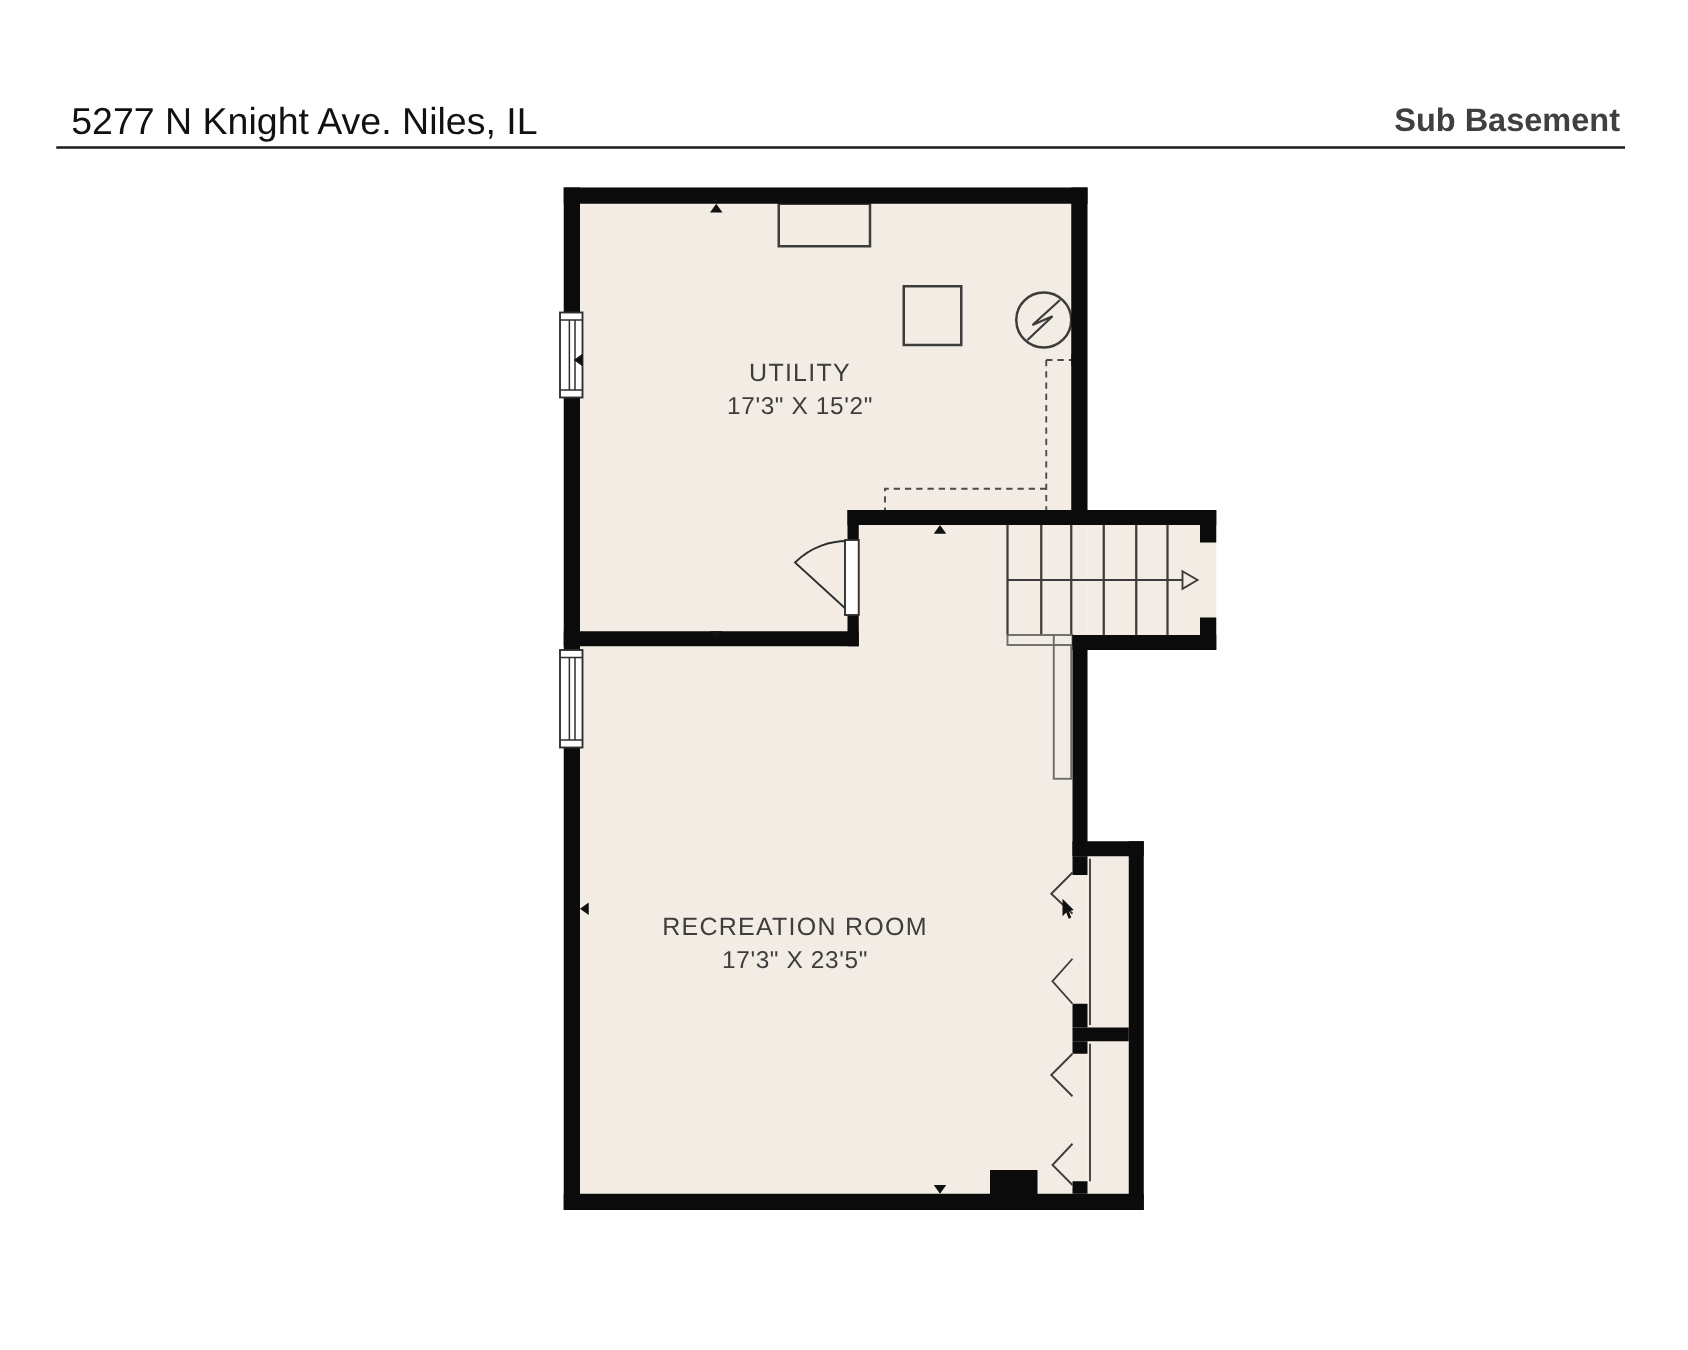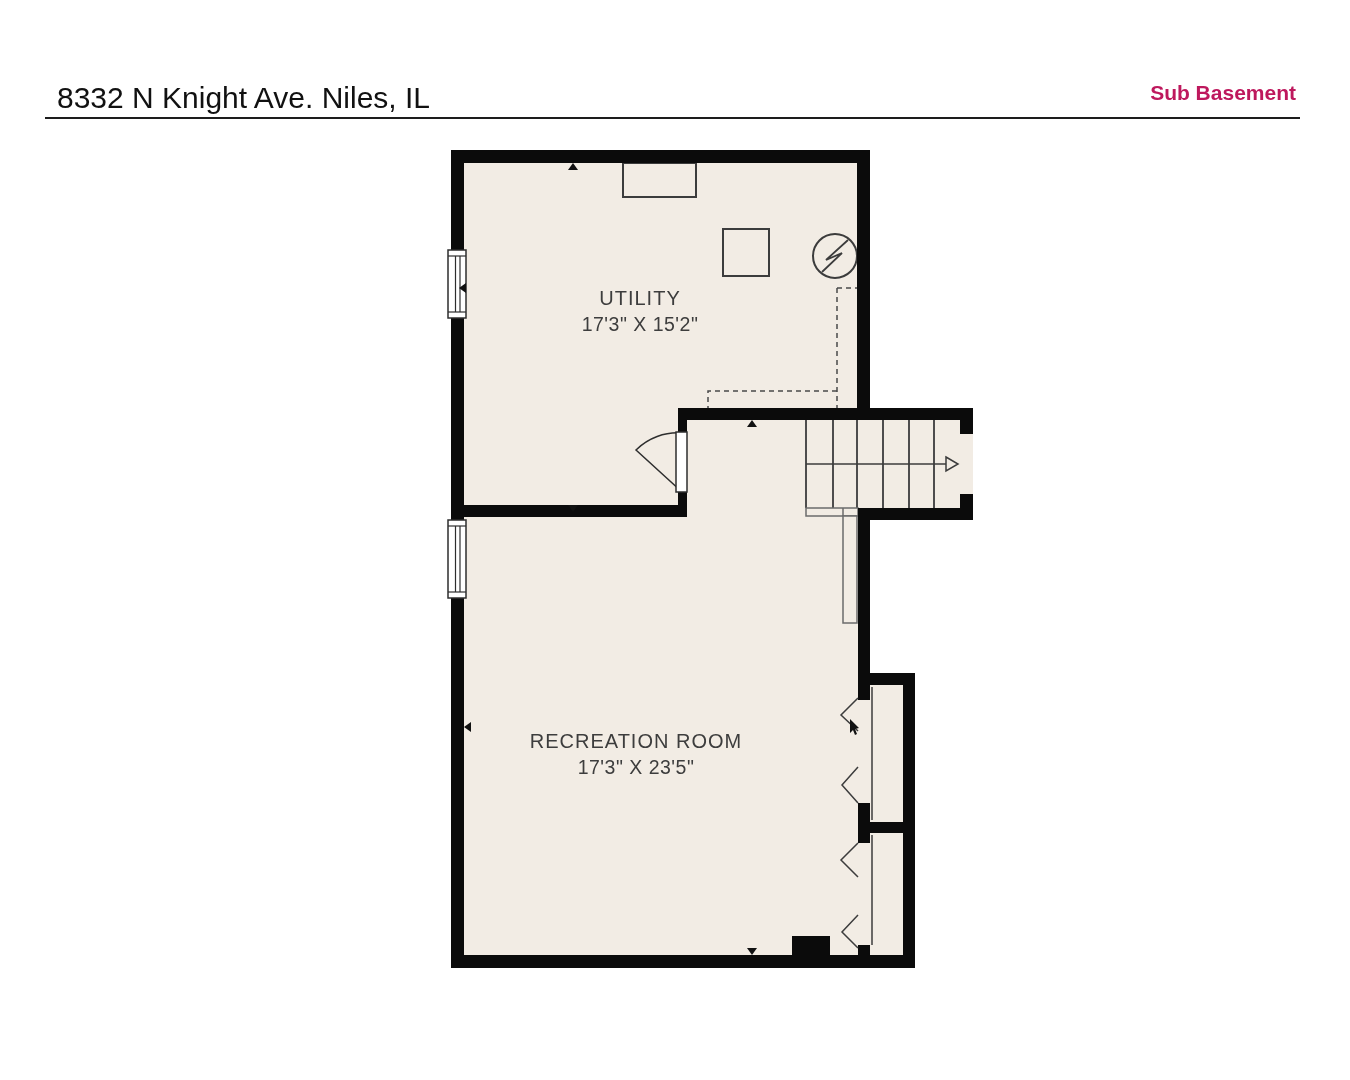--- a/index.html
+++ b/index.html
@@ -1,31 +1,31 @@
 <!DOCTYPE html>
 <html><head>
 <meta charset="utf-8">
 <style>
   html,body{margin:0;padding:0;background:#ffffff;}
   #page{position:relative;width:1350px;height:1080px;background:#ffffff;overflow:hidden;
         font-family:"Liberation Sans", sans-serif;}
   .address{position:absolute;left:57px;top:81px;font-size:30px;color:#111;white-space:nowrap;}
-  .floor-title{position:absolute;right:54px;top:81px;font-size:21px;font-weight:bold;color:#be185d;white-space:nowrap;}
+  .floor-title{position:absolute;right:54px;top:81px;font-size:26px;font-weight:bold;color:#404040;white-space:nowrap;}
   .header-rule{position:absolute;left:45px;top:117px;width:1255px;height:2px;background:#1d1d1d;}
   .disclaimer{position:absolute;left:68px;top:985px;font-size:17.5px;font-weight:600;color:#1f1f1f;white-space:nowrap;}
   svg{position:absolute;left:0;top:0;}
   text.room-name{font-size:20px;letter-spacing:1px;fill:#3d3d3d;}
   text.room-dims{font-size:19.5px;letter-spacing:0.5px;fill:#3d3d3d;}
 </style>
 </head>
 <body>
 
 <div id="page">
 
-  <div class="address">8332 N Knight Ave. Niles, IL</div>
+  <div class="address">5277 N Knight Ave. Niles, IL</div>
   <div class="floor-title">Sub Basement</div>
   <div class="header-rule"></div>
 
   <svg width="1350" height="1080" viewBox="0 0 1350 1080">
 
     <g fill="#f2ece4">
       <rect x="451" y="150" width="419" height="818"></rect>
       <rect x="870" y="408" width="103" height="112"></rect>
       <rect x="870" y="673" width="45" height="295"></rect>
     </g>

